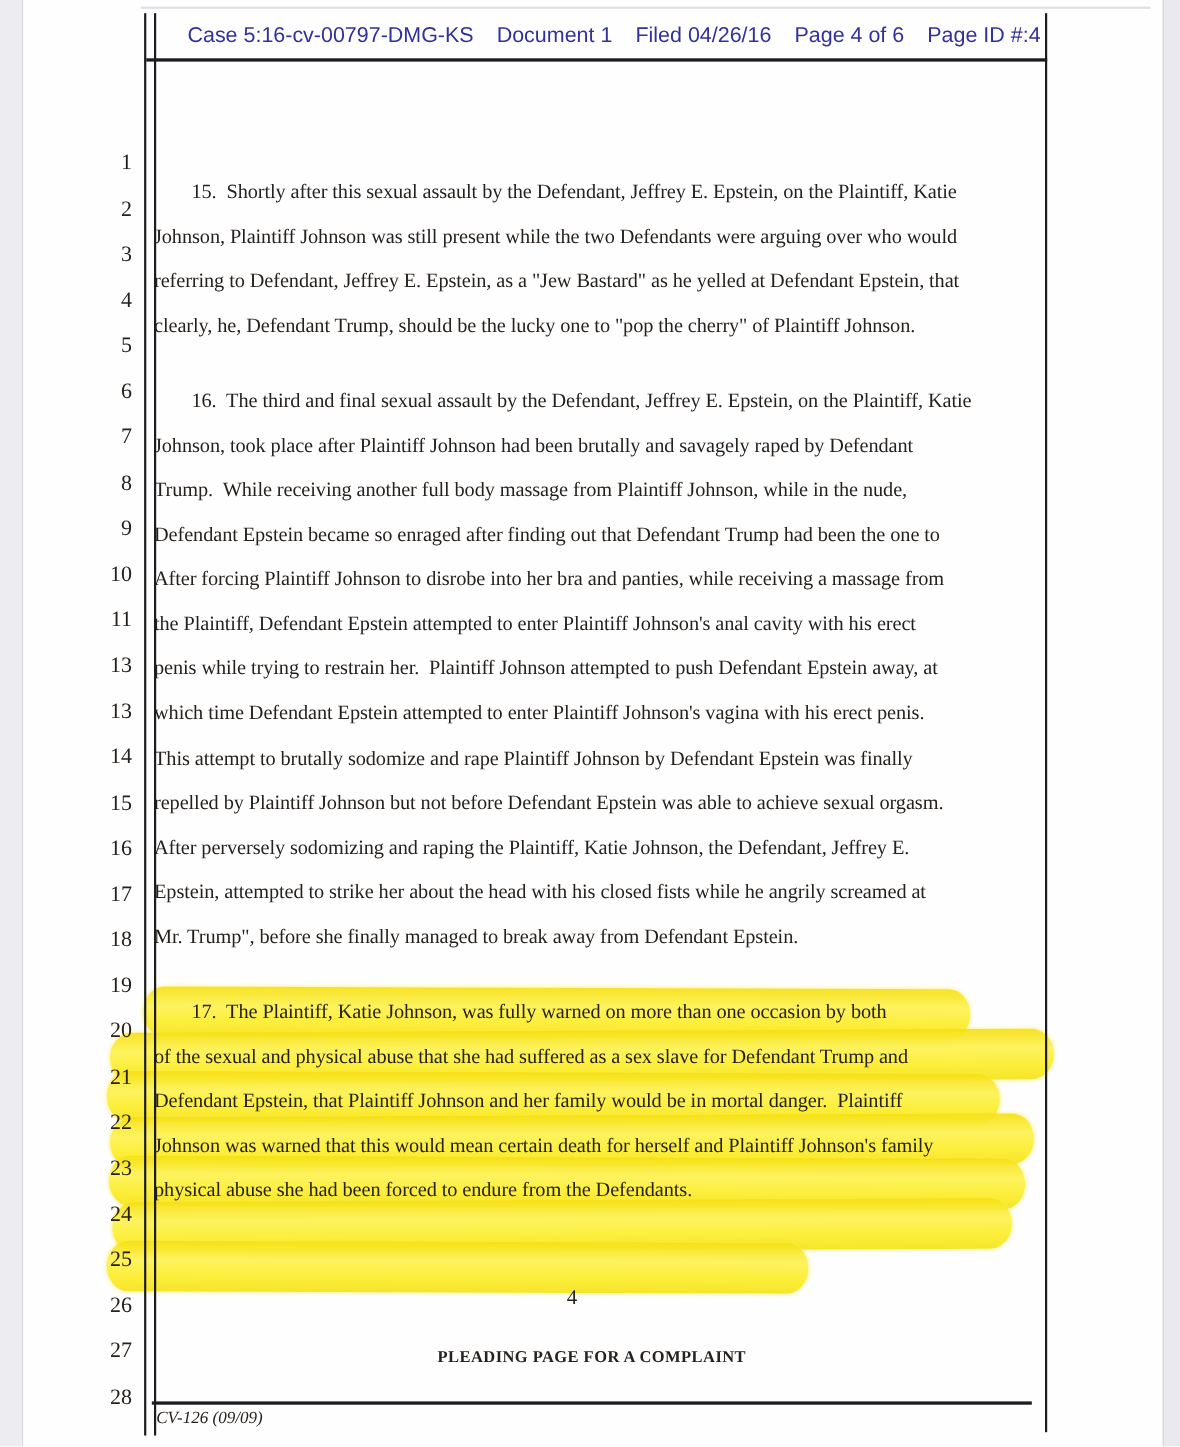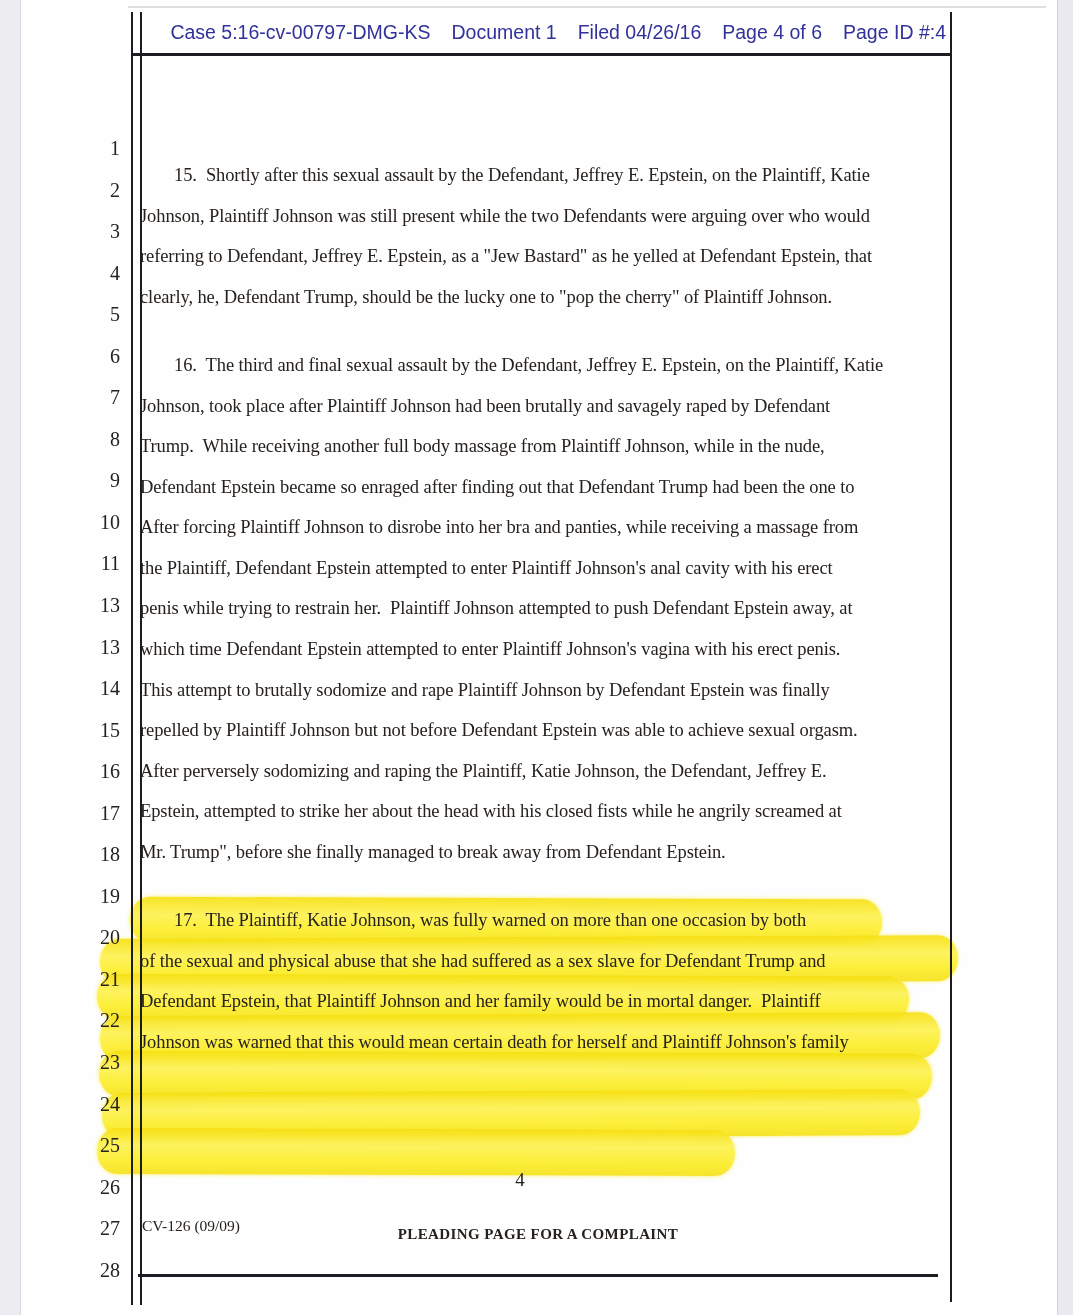--- a/index.html
+++ b/index.html
@@ -42,21 +42,21 @@
       rgba(246,224,18,0.92) 0%,
       rgba(253,242,88,0.96) 38%,
       rgba(252,238,52,0.97) 70%,
       rgba(245,226,25,0.92) 100%);
     box-shadow:0 0 4px rgba(250,235,60,0.8);}
 
   
   .pagenum{position:absolute;left:140px;top:1169px;width:760px;text-align:center;
     font-size:19px;z-index:3;}
   .footer-line{position:absolute;left:138px;top:1274px;width:800px;height:3px;background:#1c1c22;z-index:4;}
-  .footer-form{position:absolute;left:142px;top:1217px;font-size:15.5px;z-index:4;}
+  .footer-form{position:absolute;left:142px;top:1281px;font-size:15.5px;z-index:4;font-style:italic;}
   .footer-title{position:absolute;left:138px;top:1226px;width:800px;text-align:center;
     font-size:15px;font-weight:bold;letter-spacing:0.4px;z-index:4;}
 </style>
 </head>
 <body>
 
 <div class="page">
   <div class="strip-left"></div>
   <div class="strip-right"></div>
   <div class="top-edge"></div>
@@ -128,20 +128,21 @@
       <div class="tl">which time Defendant Epstein attempted to enter Plaintiff Johnson's vagina with his erect penis.</div>
       <div class="tl">This attempt to brutally sodomize and rape Plaintiff Johnson by Defendant Epstein was finally</div>
       <div class="tl">repelled by Plaintiff Johnson but not before Defendant Epstein was able to achieve sexual orgasm.</div>
       <div class="tl">After perversely sodomizing and raping the Plaintiff, Katie Johnson, the Defendant, Jeffrey E.</div>
       <div class="tl">Epstein, attempted to strike her about the head with his closed fists while he angrily screamed at</div>
       <div class="tl">Mr. Trump", before she finally managed to break away from Defendant Epstein.</div>
       <div class="tl indent">17.  The Plaintiff, Katie Johnson, was fully warned on more than one occasion by both</div>
       <div class="tl">of the sexual and physical abuse that she had suffered as a sex slave for Defendant Trump and</div>
       <div class="tl">Defendant Epstein, that Plaintiff Johnson and her family would be in mortal danger.  Plaintiff</div>
       <div class="tl">Johnson was warned that this would mean certain death for herself and Plaintiff Johnson's family</div>
+      <div class="tl">physical abuse she had been forced to endure from the Defendants.</div>
       <div class="tl"></div>
     </div>
 
   <div class="pagenum">4</div>
 
   <div class="footer-line"></div>
   <div class="footer-form">CV-126 (09/09)</div>
   <div class="footer-title">PLEADING PAGE FOR A COMPLAINT</div>
 </div>
 

